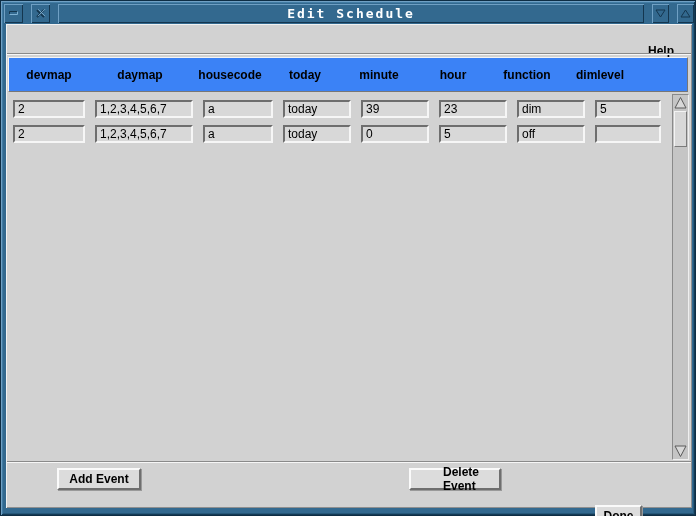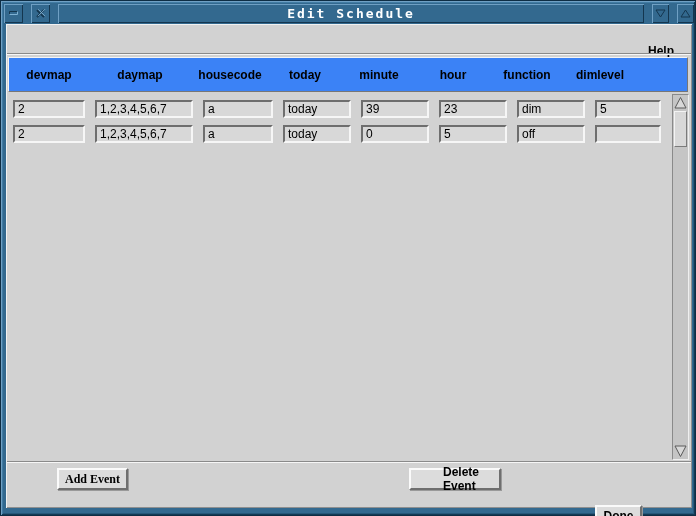--- a/index.html
+++ b/index.html
@@ -76,21 +76,21 @@
 
   
   .btn{
     position:absolute;top:444px;height:22px;
     background:#dcdcdc;color:#000;
     border:2px solid;border-color:#fafafa #6f6f6f #6f6f6f #fafafa;
     box-shadow:1px 1px 0 #999;
     font:bold 12px "Liberation Sans",sans-serif;
     display:flex;align-items:center;justify-content:center;
   }
-  .btn-add{left:51px;width:71px;font-family:Liberation Serif, serif;}
+  .btn-add{left:51px;width:84px;}
   .btn-insert{left:223px;width:86px;}
   .btn-delete{left:403px;width:92px;padding-left:32px;}
   .btn-done{left:589px;width:47px;margin-top:37px;}
 </style>
 </head>
 <body>
 
 <div class="frame">
 
   <div class="titlebar">

